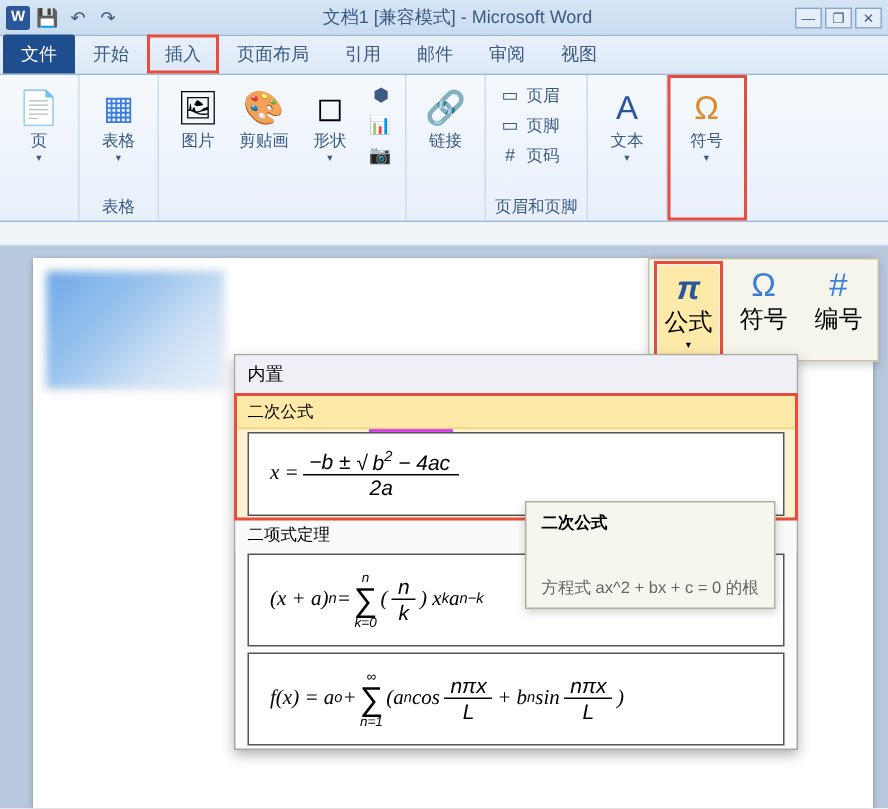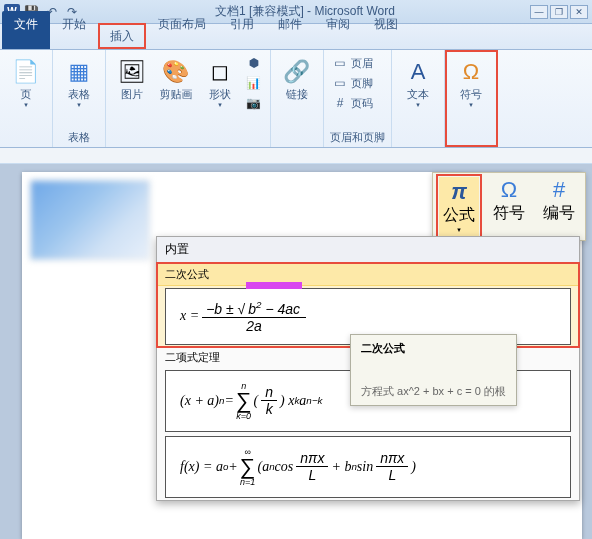--- a/index.html
+++ b/index.html
@@ -5,21 +5,21 @@
 * { margin:0; padding:0; box-sizing:border-box; font-family:"Microsoft YaHei","SimSun",sans-serif; }
 body { background:#fff; width:592px; height:539px; overflow:hidden; font-size:12px; }
 .titlebar { height:24px; background:linear-gradient(#d6e5f5,#c9dcf0); display:flex; align-items:center; padding:0 4px; border-bottom:1px solid #9db8d9; }
 .titlebar .app-icon { width:16px; height:16px; background:#2b579a; color:#fff; font-size:10px; font-weight:bold; display:flex; align-items:center; justify-content:center; border-radius:2px; margin-right:4px; }
 .titlebar .qat { display:flex; gap:4px; align-items:center; }
 .titlebar .qat span { width:16px; height:16px; display:flex; align-items:center; justify-content:center; color:#3b5a82; }
 .titlebar .title { flex:1; text-align:center; color:#3b5a82; font-size:12px; }
 .titlebar .winbtns { display:flex; gap:2px; }
 .titlebar .winbtns span { width:18px; height:14px; border:1px solid #8aa8cc; background:#e6eef8; display:flex; align-items:center; justify-content:center; font-size:9px; color:#3b5a82; }
 .tabs { height:26px; background:linear-gradient(#e8f0fa,#dde9f7); display:flex; align-items:flex-end; border-bottom:1px solid #9db8d9; }
-.tab { padding:5px 12px 16px; color:#3b5a82; cursor:pointer; }
+.tab { padding:5px 12px 4px; color:#3b5a82; cursor:pointer; }
 .tab.file { background:#1e4e8e; color:#fff; border-radius:2px 2px 0 0; margin-left:2px; }
 .tab.highlight { border:2px solid #e74c3c; padding:3px 10px 2px; }
 .ribbon { height:98px; background:linear-gradient(#f5f9fd,#e8f0fa); border-bottom:1px solid #9db8d9; display:flex; }
 .group { border-right:1px solid #c9dcf0; padding:4px 6px 2px; display:flex; flex-direction:column; }
 .group .controls { flex:1; display:flex; align-items:flex-start; gap:4px; }
 .group .label { text-align:center; font-size:11px; color:#3b5a82; padding-top:2px; }
 .big-btn { display:flex; flex-direction:column; align-items:center; width:40px; padding:2px; cursor:pointer; }
 .big-btn .ico { width:32px; height:32px; display:flex; align-items:center; justify-content:center; font-size:22px; }
 .big-btn .lbl { font-size:11px; color:#3b5a82; text-align:center; line-height:13px; }
 .big-btn .dd { font-size:7px; color:#3b5a82; }
@@ -30,34 +30,34 @@
 .ruler { height:16px; background:#f0f4f9; border-bottom:1px solid #c9dcf0; }
 .workspace { position:relative; height:375px; background:#b9c9dd; display:flex; }
 .doc-margin { width:22px; background:#b9c9dd; }
 .doc { background:#fff; margin-top:8px; width:560px; box-shadow:0 1px 4px rgba(0,0,0,0.3); position:relative; }
 .doc .blur-img { width:120px; height:80px; margin:8px; background:linear-gradient(135deg,#6fa8e8 0%,#9cc5ee 40%,#cfe1f5 70%,#e8f0fa 100%); filter:blur(3px); border:1px solid #ddd; }
 .float-ribbon { position:absolute; right:6px; top:8px; background:#f5f5ec; border:1px solid #c8c3a8; padding:4px 6px; display:flex; gap:10px; box-shadow:0 2px 6px rgba(0,0,0,0.2); }
 .fr-btn { display:flex; flex-direction:column; align-items:center; width:40px; cursor:pointer; }
 .fr-btn .ico { font-size:22px; height:26px; display:flex; align-items:center; }
 .fr-btn .lbl { font-size:16px; }
 .fr-btn.highlight { background:#fde9a8; outline:2px solid #e74c3c; outline-offset:1px; padding:2px; }
-.eq-dropdown { position:absolute; left:156px; top:72px; width:424px; background:#fafafa; border:1px solid #a8a8a8; box-shadow:0 3px 8px rgba(0,0,0,0.3); }
+.eq-dropdown { position:absolute; left:156px; top:72px; width:376px; background:#fafafa; border:1px solid #a8a8a8; box-shadow:0 3px 8px rgba(0,0,0,0.3); }
 .eq-dropdown .hdr { background:#eef0f5; padding:4px 8px; font-size:12px; border-bottom:1px solid #d0d0d0; }
 .eq-dropdown .section-title { padding:3px 8px; font-size:11px; background:#fafafa; }
 .eq-dropdown .equation-item { padding:2px 8px; }
 .eq-dropdown .eq-box { border:1px solid #555; padding:10px 14px; background:#fff; font-family:"Cambria Math",serif; font-size:14px; min-height:44px; display:flex; align-items:center; font-style:italic; }
 .eq-dropdown .selected .section-title { background:#fde9a8; border-top:1px solid #f5d673; border-bottom:1px solid #f5d673; }
 .eq-dropdown .selected { outline:2px solid #e74c3c; outline-offset:-1px; background:#fdf3d1; }
 .tooltip { position:absolute; left:350px; top:170px; background:#f6f6ee; border:1px solid #b0b0a0; padding:6px 10px; font-size:11px; box-shadow:0 2px 6px rgba(0,0,0,0.2); min-width:150px; }
 .tooltip .tt-title { font-weight:bold; margin-bottom:4px; }
 .tooltip .tt-desc { color:#666;margin-top:28px; }
 .frac { display:inline-flex; flex-direction:column; align-items:center; vertical-align:middle; margin:0 3px; font-style:italic; }
 .frac .num { border-bottom:1px solid #000; padding:0 4px; }
 .frac .den { padding:0 4px; }
-.sqrt { border-top:7px solid #d946ef; padding:12px 2px; margin-left:1px; }
+.sqrt { border-top:2px solid #d946ef; padding:12px 2px; margin-left:1px; }
 .sqrt-sign::before { content:"√"; font-style:normal; }
 sup { font-size:0.7em; }
 sub { font-size:0.7em; }
 .sum { display:inline-flex; flex-direction:column; align-items:center; vertical-align:middle; margin:0 2px; }
 .sum .top, .sum .bot { font-size:9px; font-style:italic; }
 .sum .sig { font-size:22px; line-height:20px; font-style:normal; }
 </style>
 </head>
 <body>
 

